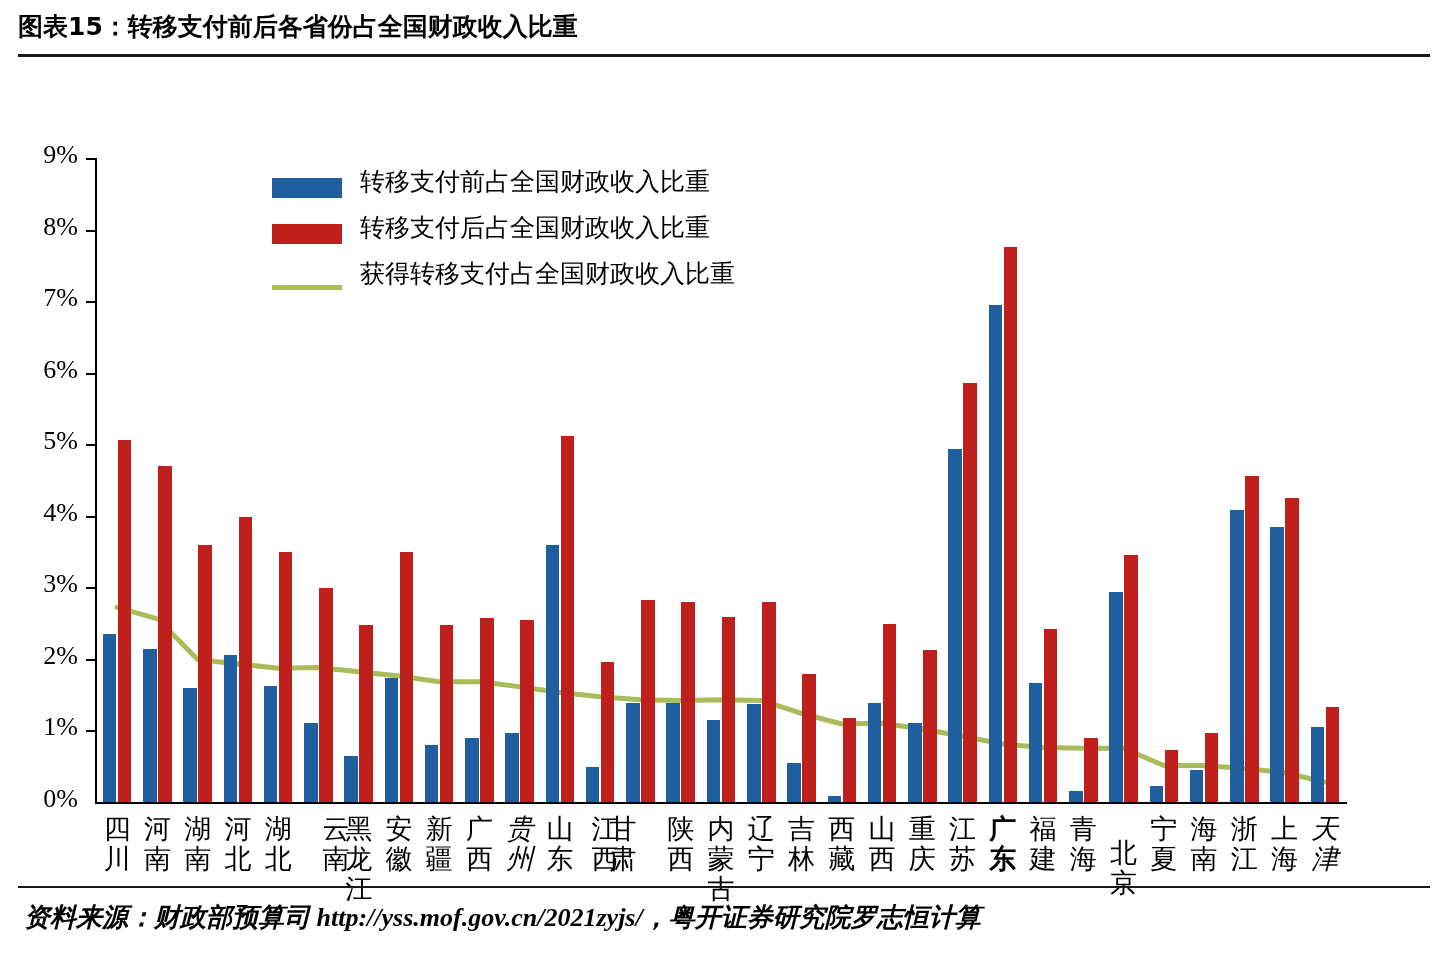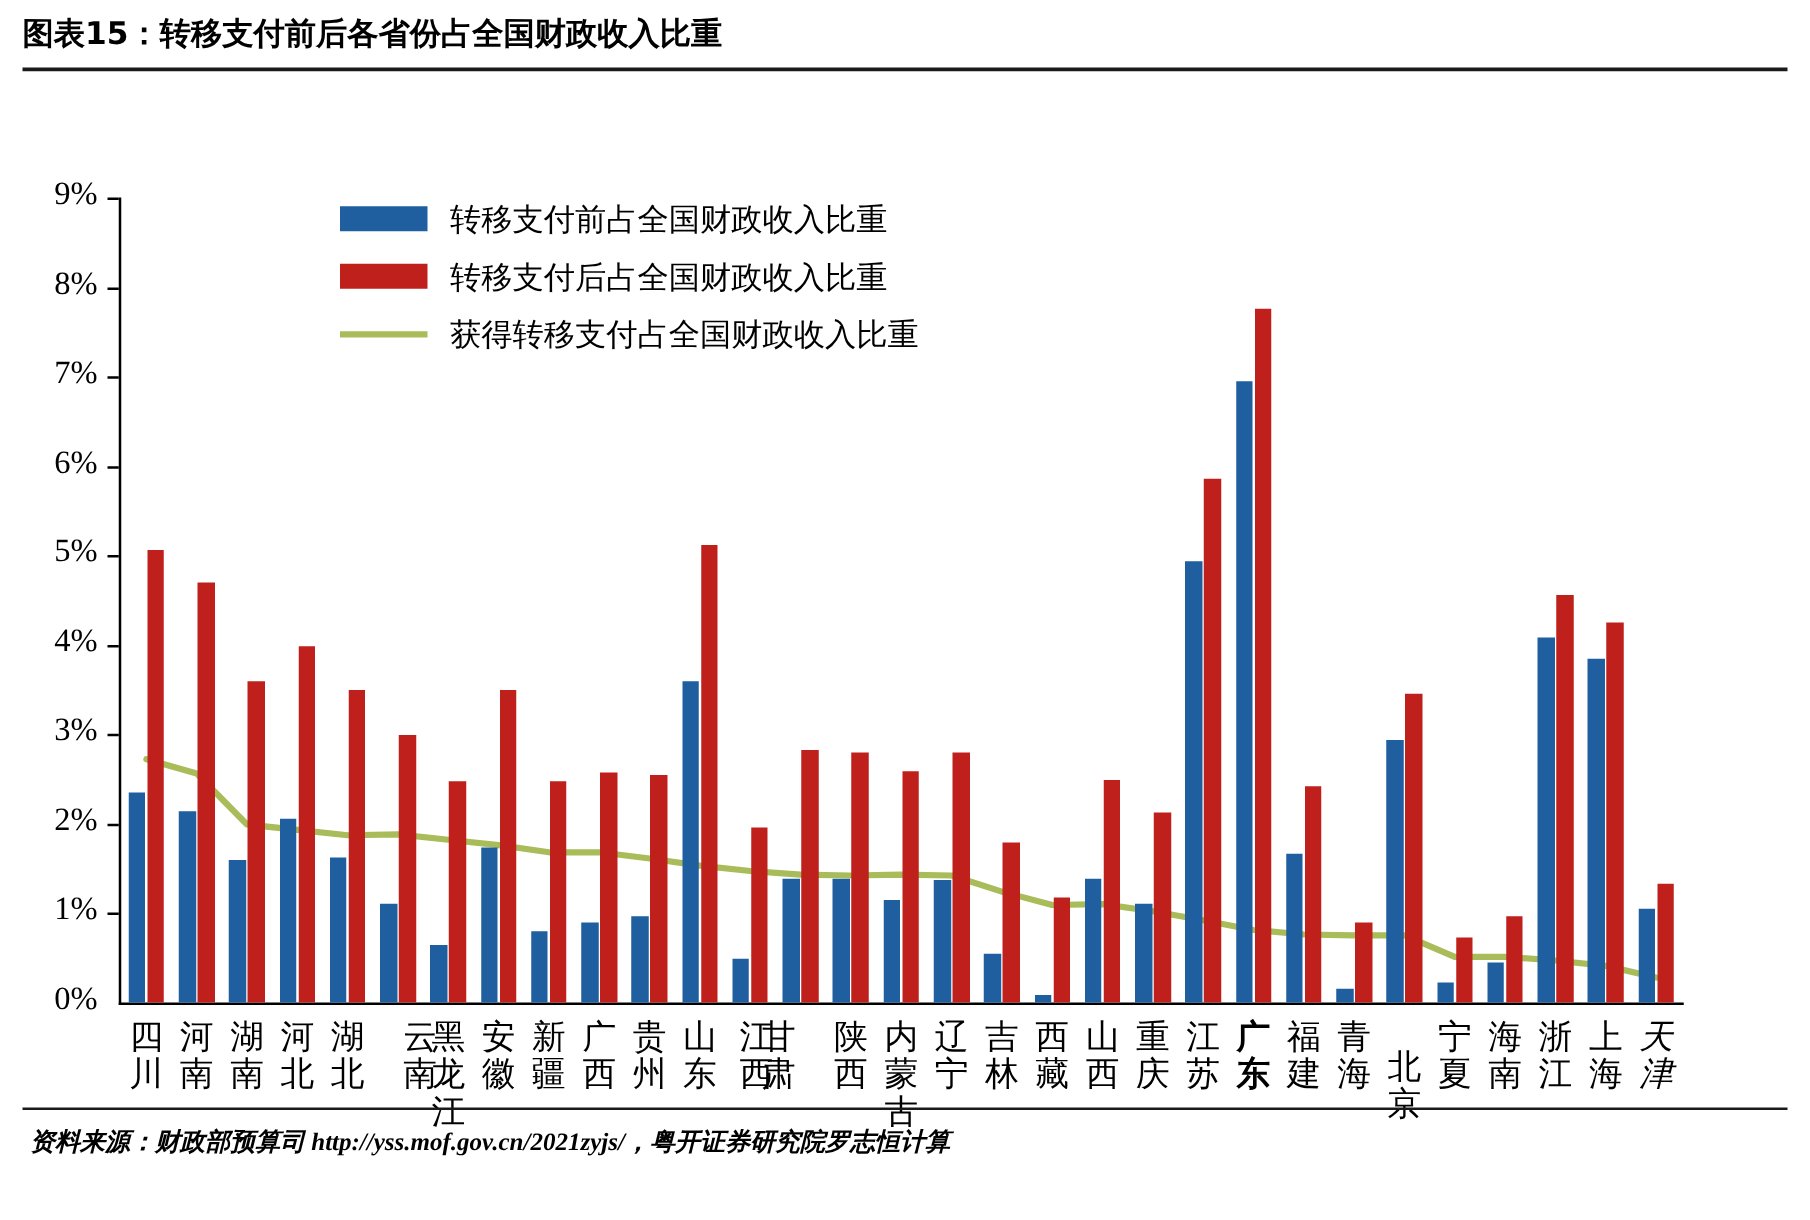--- a/index.html
+++ b/index.html
@@ -54,21 +54,21 @@
     height: 2px;
     background: #1a1a1a;
   }
   .footer-text {
     position: absolute;
     left: 24px;
     top: 900px;
     font-family: "Liberation Serif", serif;
     font-style: italic;
     font-weight: bold;
-    font-size: 20px;
+    font-size: 26px;
     color: #000;
     white-space: nowrap;
   }
   
   .chart-wrap {
     position: absolute;
     left: 0px;
     top: 62px;
     width: 1448px;
     height: 820px;
@@ -124,21 +124,21 @@
   }
   
   .legend {
     position: absolute;
     left: 272px;
     top: 90px;
     width: 640px;
   }
   .legend-row {
     display: flex;
-    align-items: center;
+    align-items: flex-end;
     height: 46px;
   }
   .legend-swatch {
     width: 70px;
     height: 20px;
     margin-right: 18px;
     flex: none;
   }
   .legend-swatch.line-sw {
     height: 0;
@@ -257,21 +257,21 @@
         <div class="cat-label" style="left: 95.129px;">四川</div>
         <div class="cat-label" style="left: 135.387px;">河南</div>
         <div class="cat-label" style="left: 175.645px;">湖南</div>
         <div class="cat-label" style="left: 215.903px;">河北</div>
         <div class="cat-label" style="left: 256.161px;">湖北</div>
         <div class="cat-label" style="left: 314px;">云南</div>
         <div class="cat-label" style="left: 336.677px;">黑龙江</div>
         <div class="cat-label" style="left: 376.935px;">安徽</div>
         <div class="cat-label" style="left: 417.194px;">新疆</div>
         <div class="cat-label" style="left: 457.452px;">广西</div>
-        <div class="cat-label" style="left: 497.71px;">贵州</div>
+        <div class="cat-label" style="left: 497.71px; font-style: italic;">贵州</div>
         <div class="cat-label" style="left: 537.968px;">山东</div>
         <div class="cat-label" style="left: 601px;">甘肃</div>
         <div class="cat-label" style="left: 583px;">江西</div>
         <div class="cat-label" style="left: 658.742px;">陕西</div>
         <div class="cat-label" style="left: 699px;">内蒙古</div>
         <div class="cat-label" style="left: 739.258px;">辽宁</div>
         <div class="cat-label" style="left: 779.516px;">吉林</div>
         <div class="cat-label" style="left: 819.774px;">西藏</div>
         <div class="cat-label" style="left: 860.032px;">山西</div>
         <div class="cat-label" style="left: 900.29px;">重庆</div>

